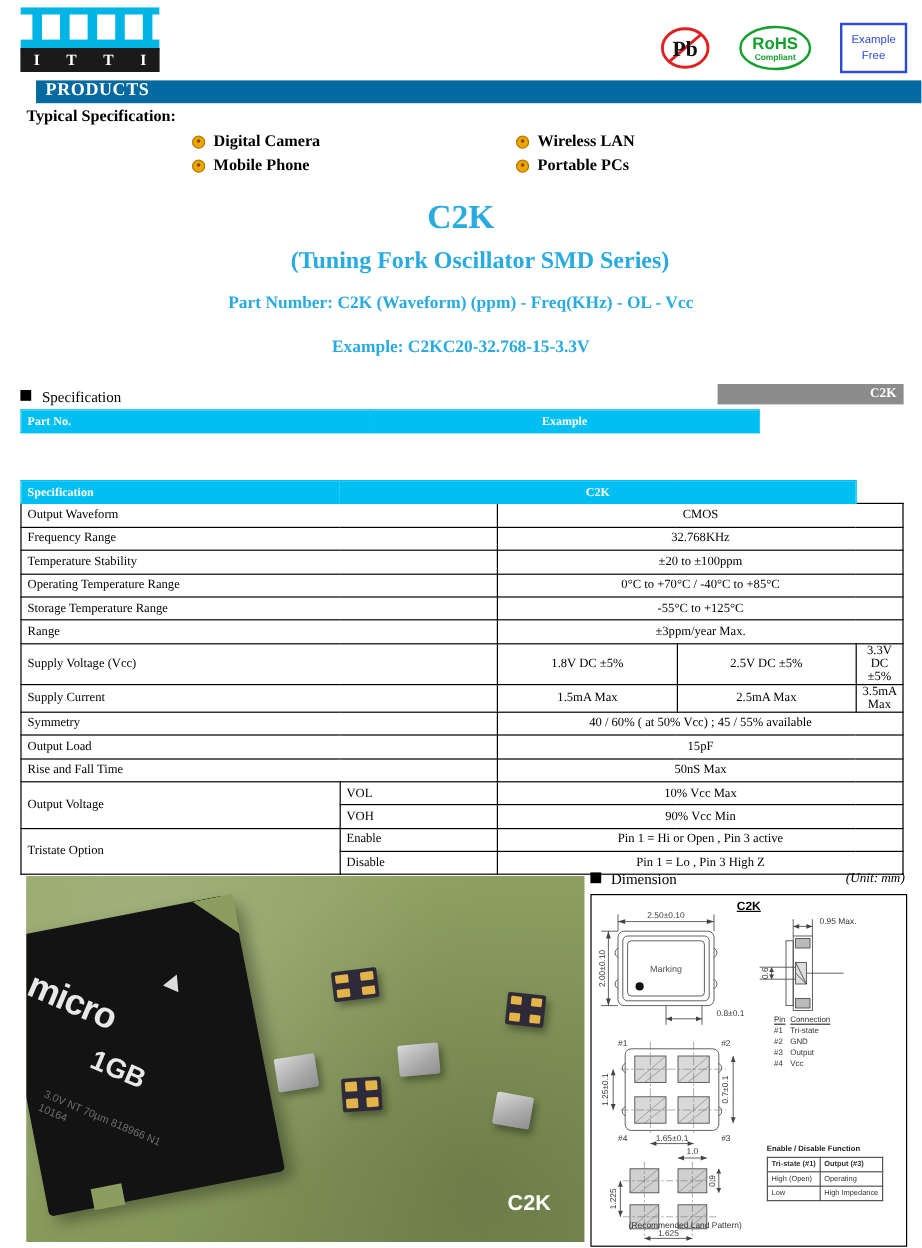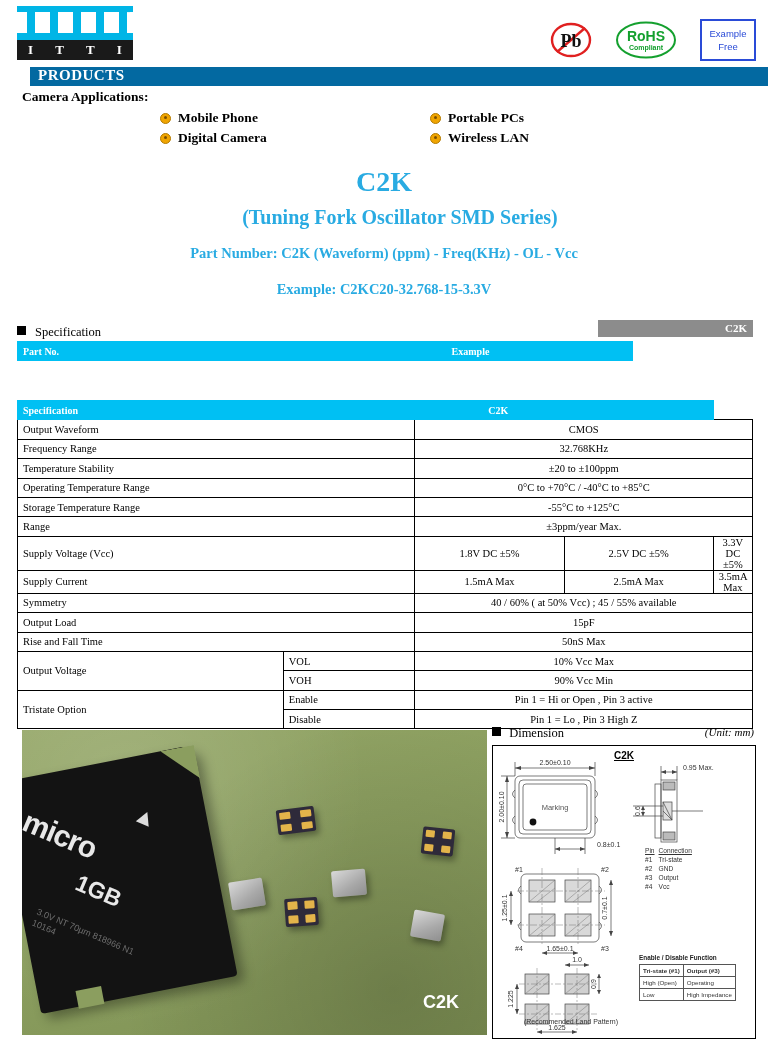--- a/index.html
+++ b/index.html
@@ -157,41 +157,41 @@
         <span>Example</span>
         <span>Free</span>
       </div>
     </div>
   </div>
 
   <div class="products-bar">
     <span class="left">PRODUCTS</span>
   </div>
 
-  <div class="typ-app">Camera Applications:</div>
+  <div class="typ-app">Typical Specification:</div>
 
   <div class="apps">
     <div class="app-row">
       <div class="app-cell">
         <span class="bullet"></span>
+        <span>Digital Camera</span>
+      </div>
+      <div class="app-cell">
+        <span class="bullet"></span>
+        <span>Wireless LAN</span>
+      </div>
+    </div>
+    <div class="app-row">
+      <div class="app-cell">
+        <span class="bullet"></span>
         <span>Mobile Phone</span>
       </div>
       <div class="app-cell">
         <span class="bullet"></span>
         <span>Portable PCs</span>
-      </div>
-    </div>
-    <div class="app-row">
-      <div class="app-cell">
-        <span class="bullet"></span>
-        <span>Digital Camera</span>
-      </div>
-      <div class="app-cell">
-        <span class="bullet"></span>
-        <span>Wireless LAN</span>
       </div>
     </div>
   </div>
 
   <div class="title-block">
     <div class="t1">C2K</div>
     <div class="t2">(Tuning Fork Oscillator SMD Series)</div>
     <div class="t3">Part Number: C2K (Waveform) (ppm) - Freq(KHz) - OL - Vcc</div>
     <div class="t4">Example: C2KC20-32.768-15-3.3V</div>
   </div>

